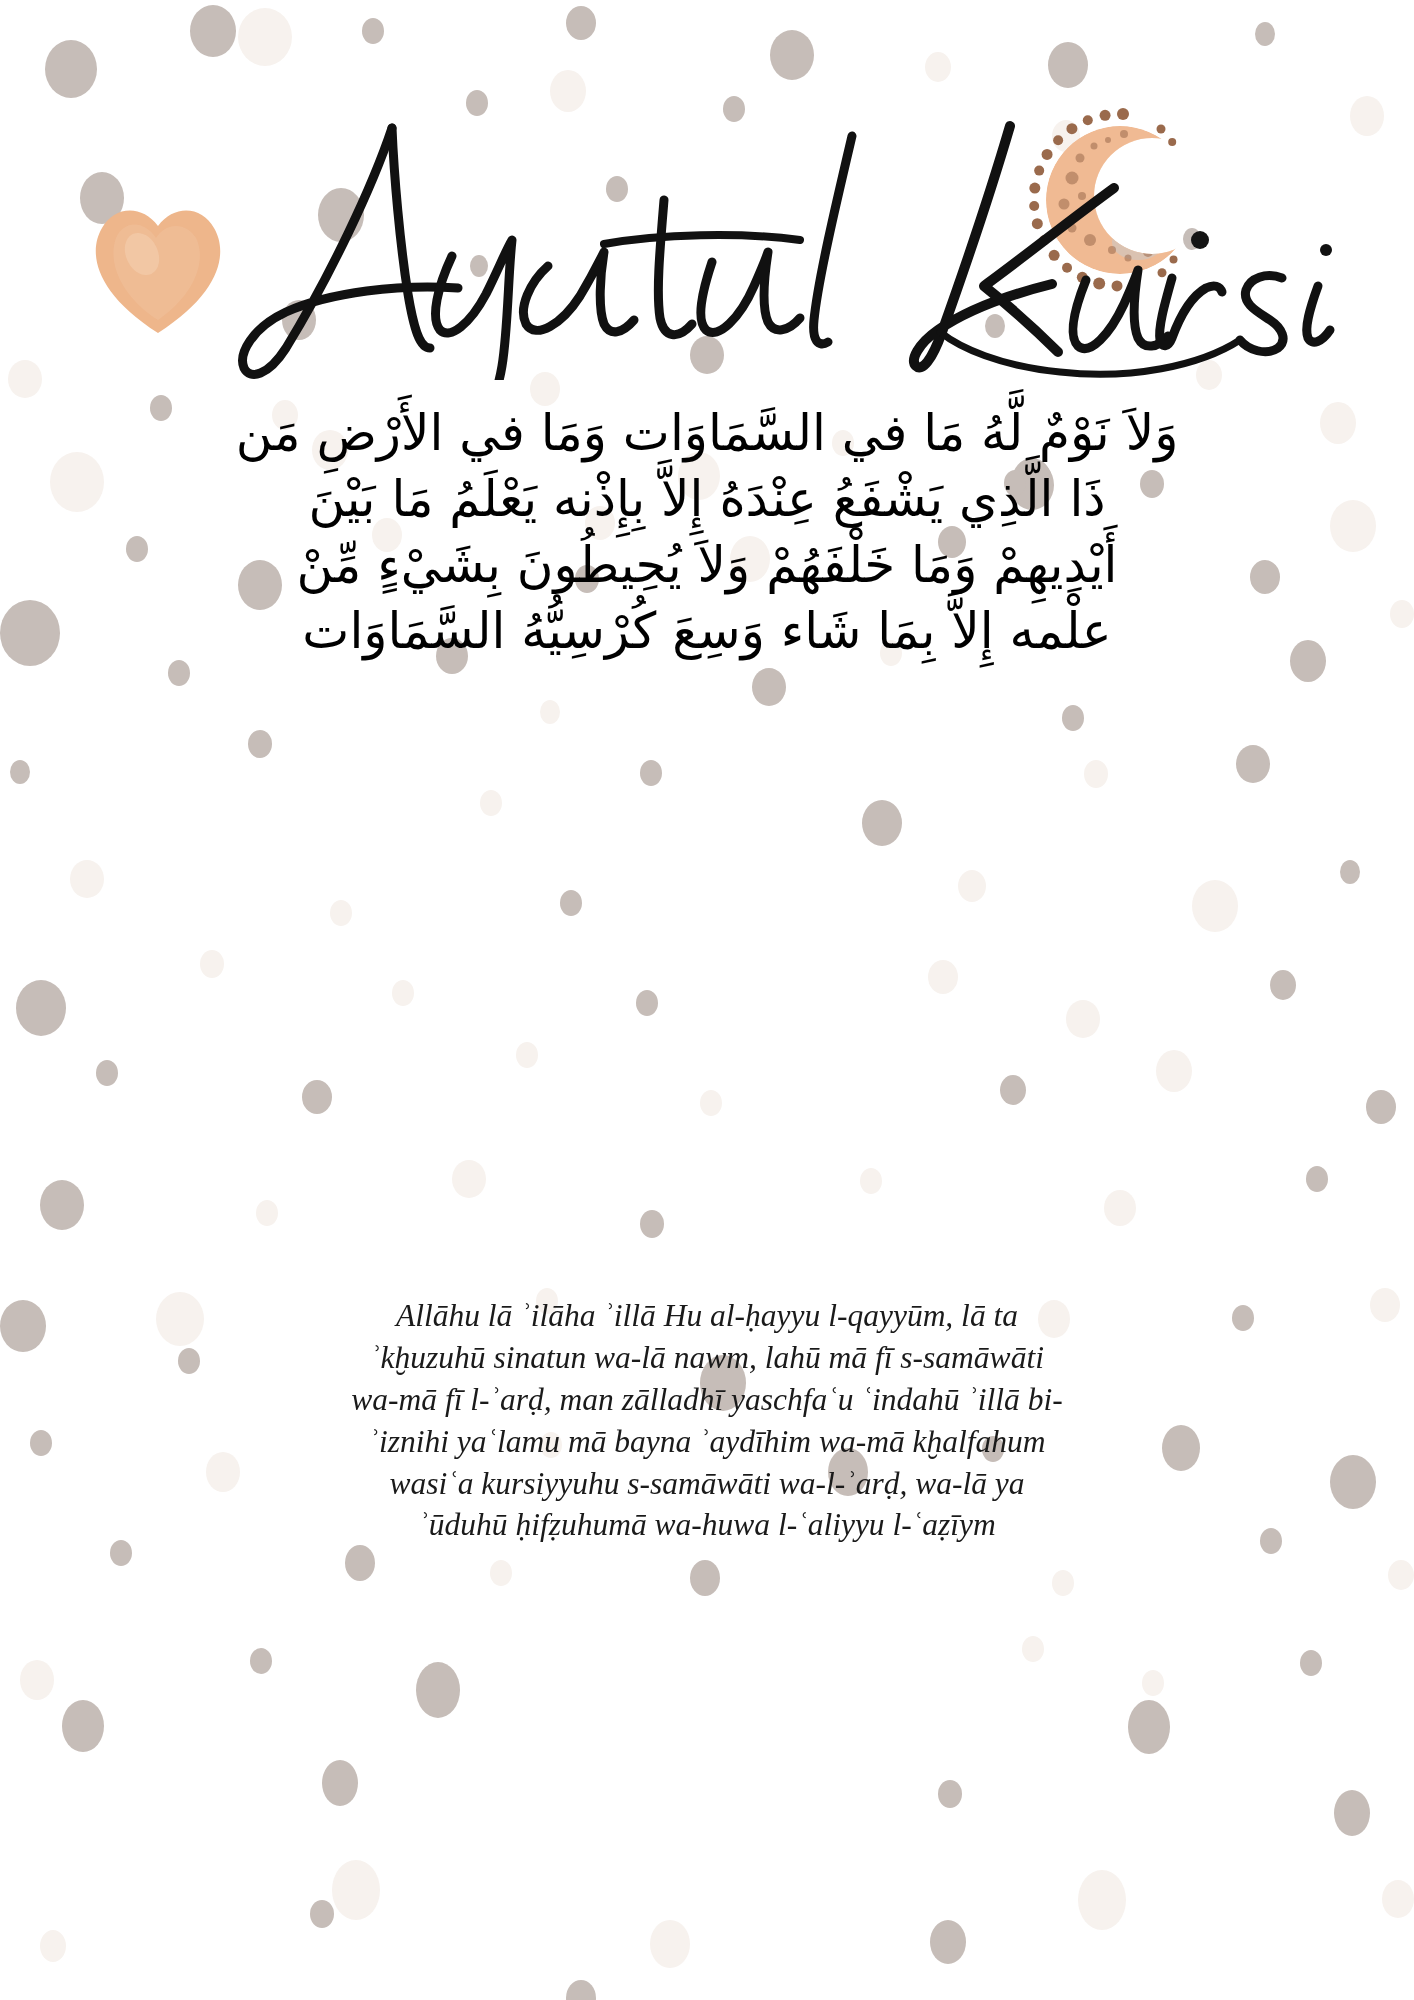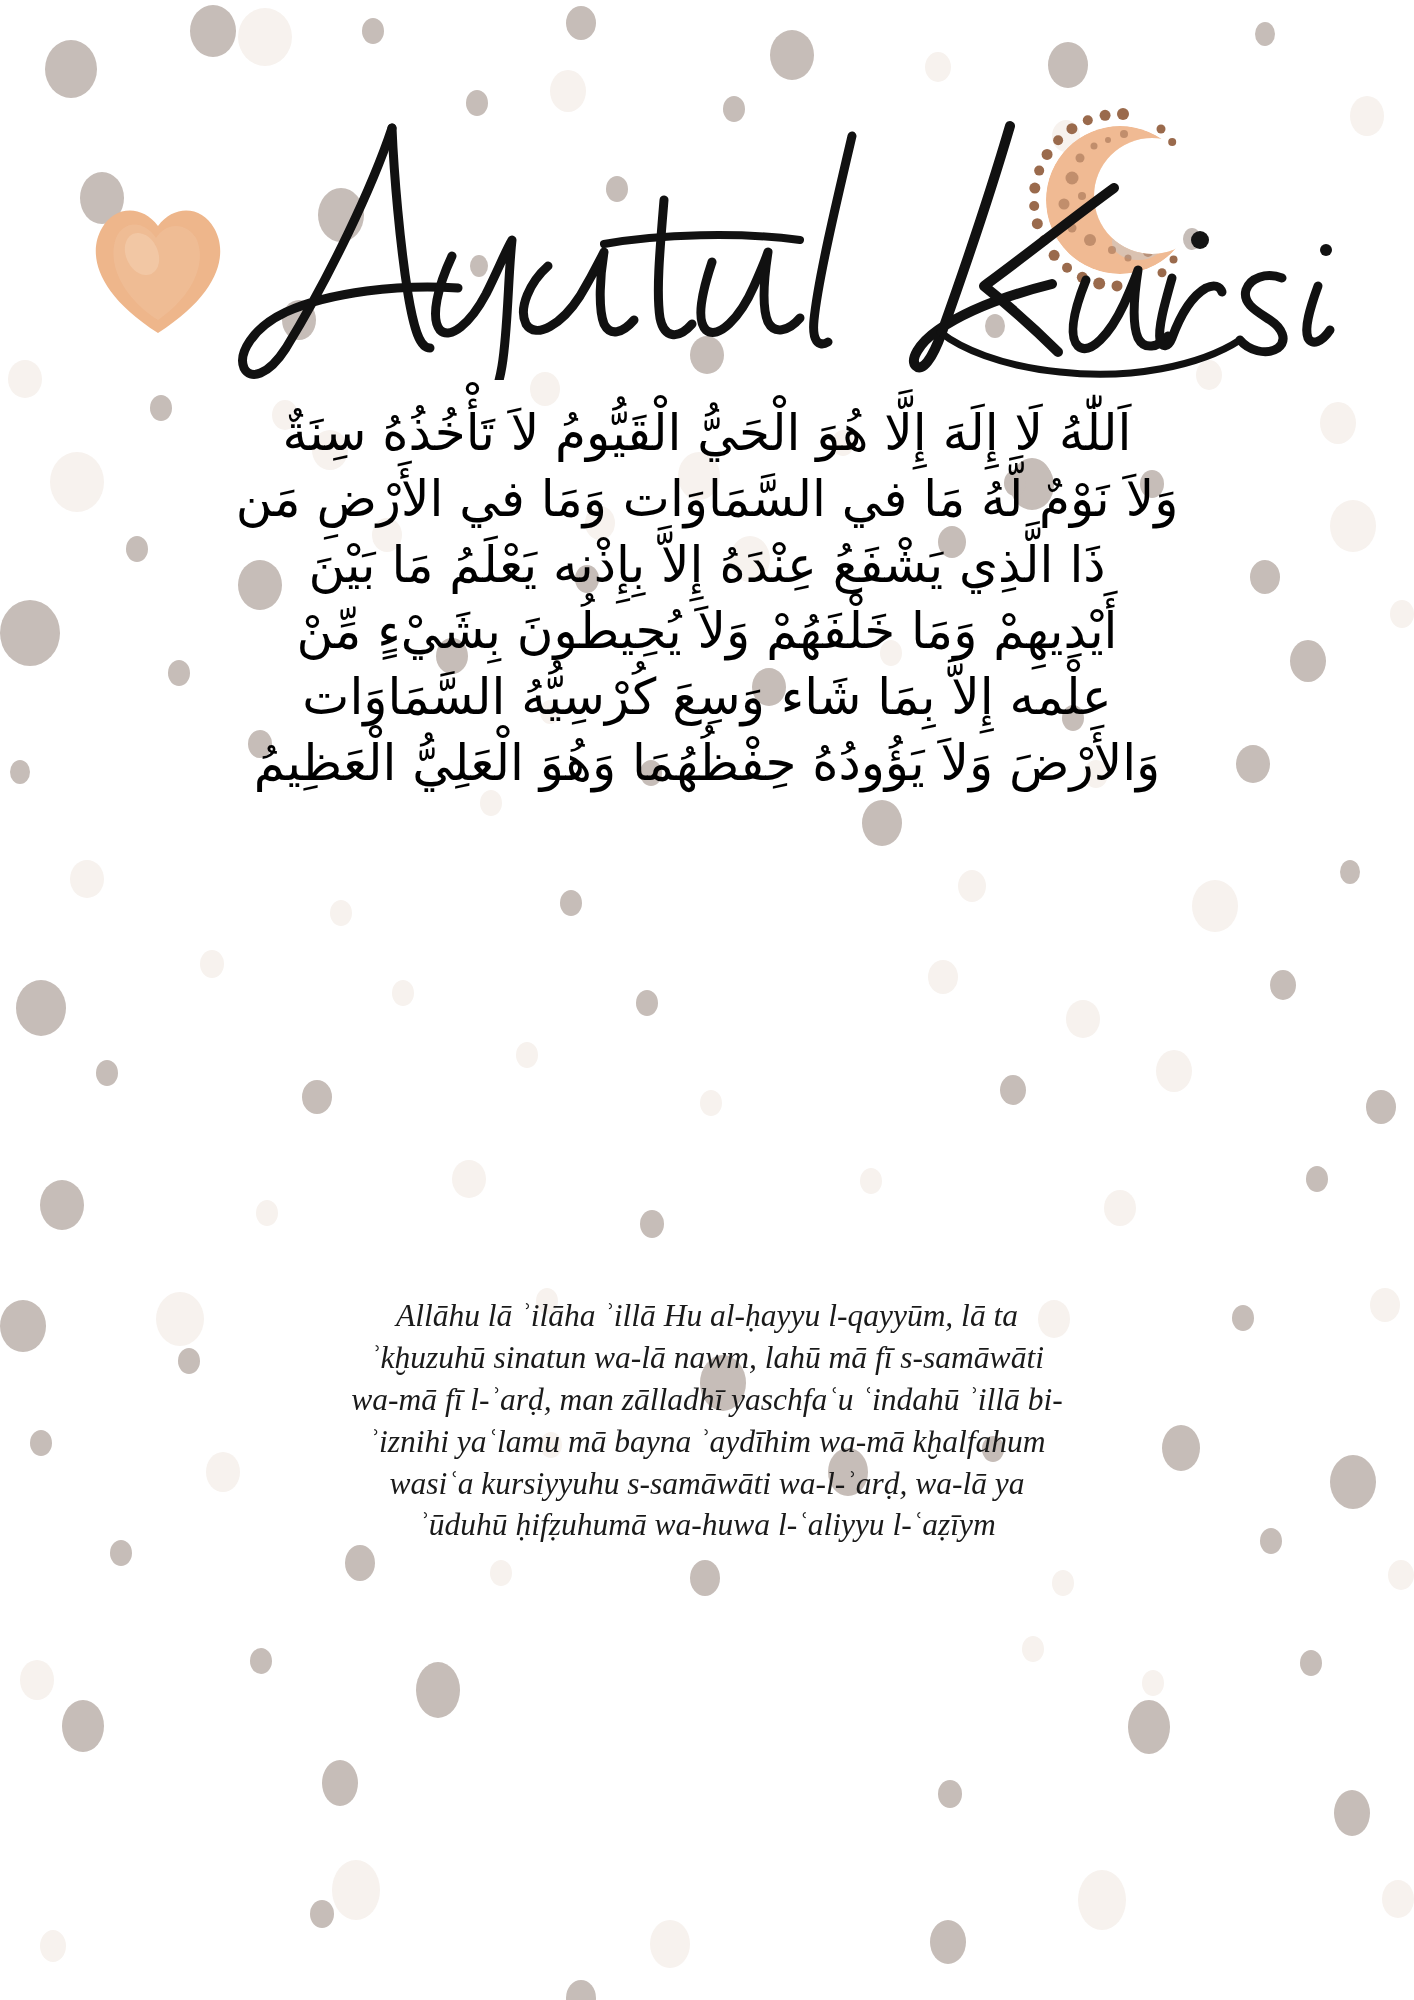--- a/index.html
+++ b/index.html
@@ -346,26 +346,24 @@
           <circle cx="1326" cy="170" r="6" fill="#111111" stroke="none"></circle>
 
           <path d="M1240 260 C 1200 286, 1130 300, 1060 292 C 1000 286, 960 268, 940 252" stroke-width="7"></path>
         </g>
       </svg>
     </div>
 
   </div>
 
   <div id="arabic-block">
-    <div class="arabic-line">اَللّٰهُ لَا إِلَهَ إِلَّا هُوَ الْحَيُّ الْقَيُّومُ لاَ تَأْخُذُهُ سِنَةٌ</div>
     <div class="arabic-line">وَلاَ نَوْمٌ لَّهُ مَا في السَّمَاوَات وَمَا في الأَرْضِ مَن</div>
     <div class="arabic-line">ذَا الَّذِي يَشْفَعُ عِنْدَهُ إِلاَّ بِإِذْنه يَعْلَمُ مَا بَيْنَ</div>
     <div class="arabic-line">أَيْدِيهِمْ وَمَا خَلْفَهُمْ وَلاَ يُحِيطُونَ بِشَيْءٍ مِّنْ</div>
     <div class="arabic-line">علْمه إِلاَّ بِمَا شَاء وَسِعَ كُرْسِيُّهُ السَّمَاوَات</div>
-    <div class="arabic-line">وَالأَرْضَ وَلاَ يَؤُودُهُ حِفْظُهُمَا وَهُوَ الْعَلِيُّ الْعَظِيمُ</div>
   </div>
 
   <div id="translit-block">
     <div class="translit-line">Allāhu lā ʾilāha ʾillā Hu al-ḥayyu l-qayyūm, lā ta</div>
     <div class="translit-line">ʾkḫuzuhū sinatun wa-lā nawm, lahū mā fī s-samāwāti</div>
     <div class="translit-line">wa-mā fī l-ʾarḍ, man zālladhī yaschfaʿu ʿindahū ʾillā bi-</div>
     <div class="translit-line">ʾiznihi yaʿlamu mā bayna ʾaydīhim wa-mā kḫalfahum</div>
     <div class="translit-line">wasiʿa kursiyyuhu s-samāwāti wa-l-ʾarḍ, wa-lā ya</div>
     <div class="translit-line">ʾūduhū ḥifẓuhumā wa-huwa l-ʿaliyyu l-ʿaẓīym</div>
   </div>

